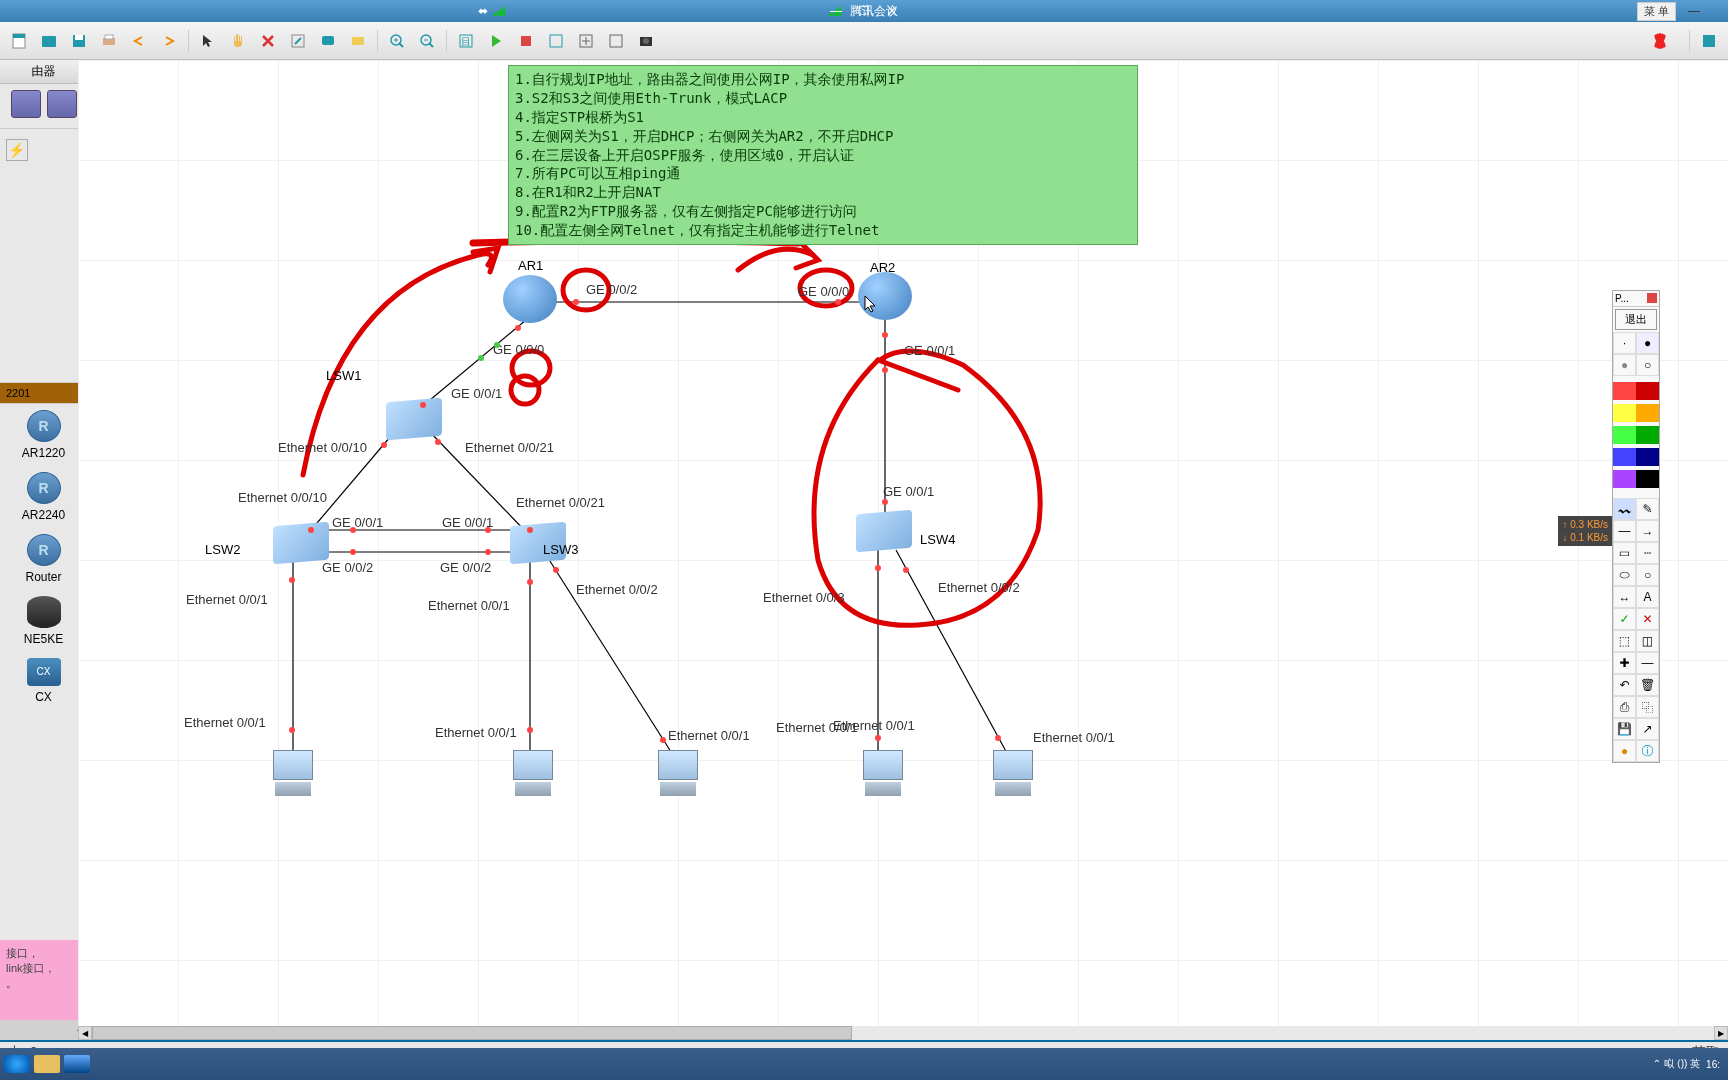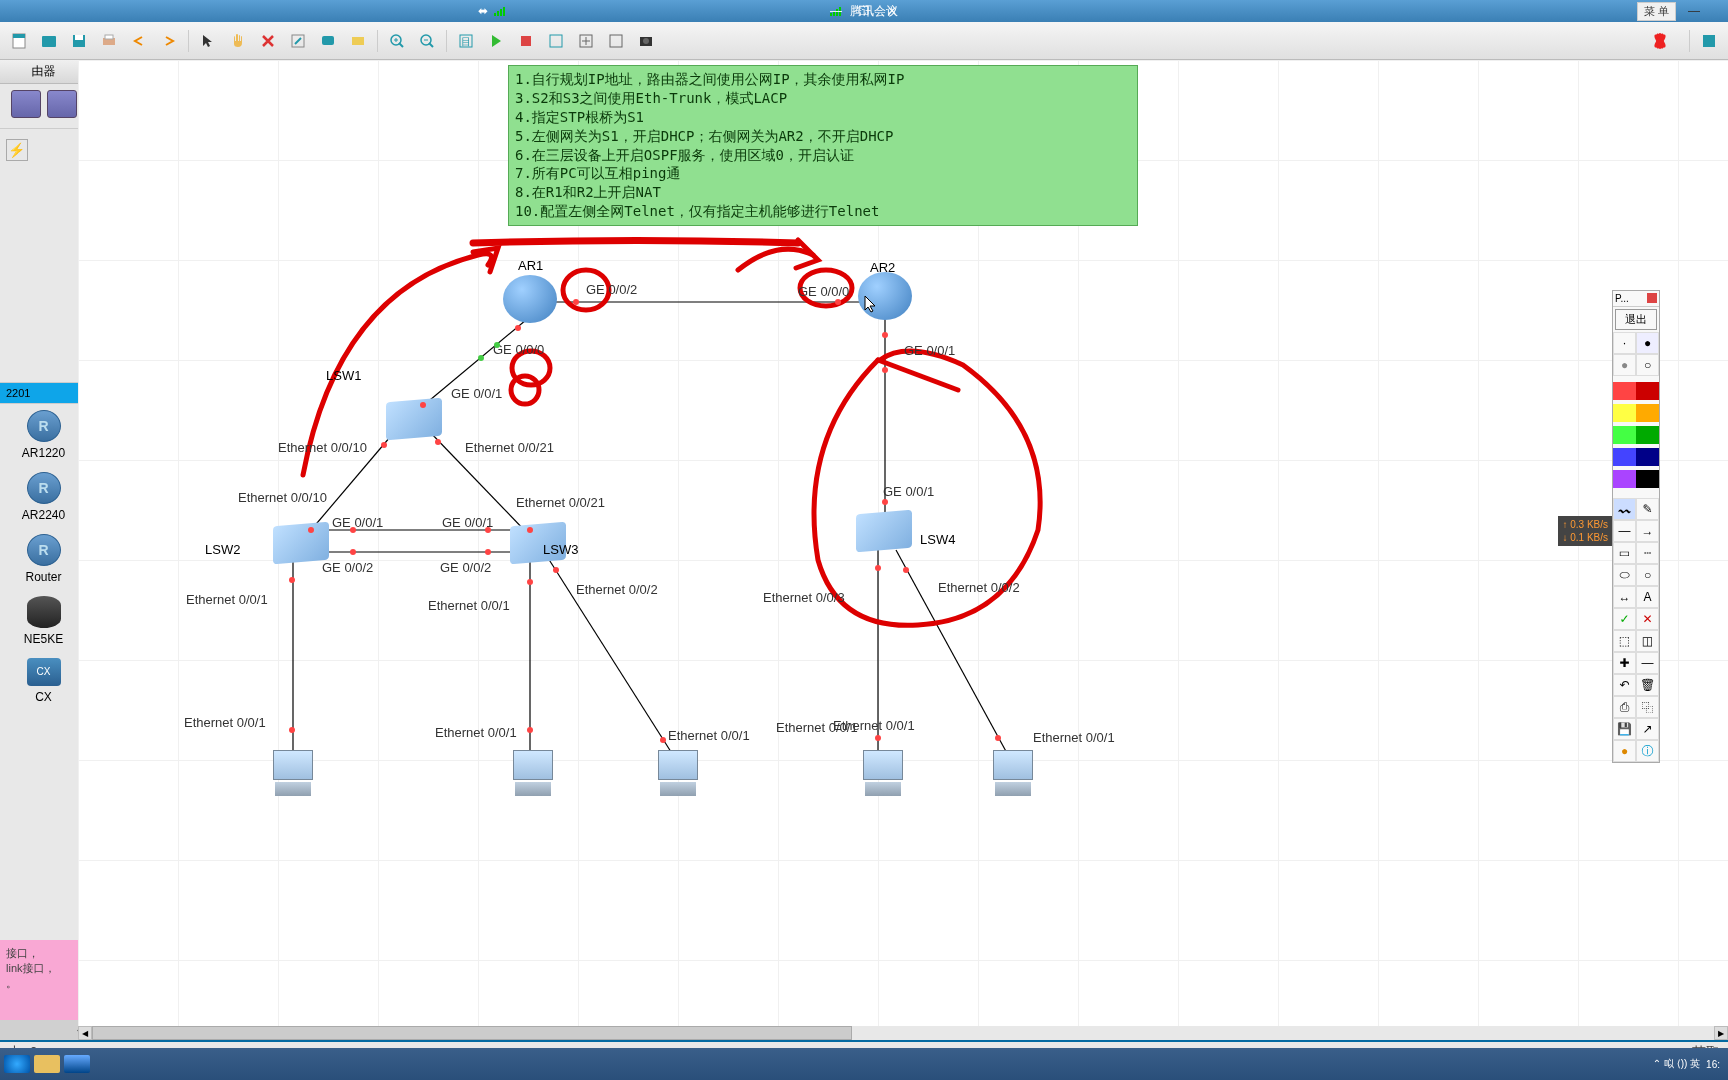--- a/index.html
+++ b/index.html
@@ -23,21 +23,21 @@
     .tool-sep { width: 1px; height: 22px; background: #ccc; margin: 0 2px; }
     .huawei-logo { margin-left: auto; width: 40px; height: 26px; color: #c00; font-weight: bold; font-size: 14px; display: flex; align-items: center; }
     
     
     .left-panel { position: absolute; left: 0; top: 60px; width: 88px; bottom: 40px; background: #e8e8e8; border-right: 1px solid #c0c0c0; display: flex; flex-direction: column; }
     .panel-tab { background: linear-gradient(#f0f0f0,#d8d8d8); height: 24px; display: flex; align-items: center; justify-content: center; font-size: 12px; border-bottom: 1px solid #bbb; }
     .device-icons { display: flex; gap: 6px; padding: 6px; justify-content: center; }
     .dev-icon-sm { width: 30px; height: 28px; background: linear-gradient(#88c, #66a); border: 1px solid #546; border-radius: 3px; }
     .panel-divider { height: 1px; background: #ccc; margin: 4px 0; }
     .light-icon { width: 22px; height: 22px; margin: 6px; border: 1px solid #aaa; display: flex; align-items: center; justify-content: center; font-size: 14px; }
-    .category-label { padding: 4px 6px; font-size: 11px; background: #0ea5e9; border-top: 1px solid #ccc; border-bottom: 1px solid #ccc; }
+    .category-label { padding: 4px 6px; font-size: 11px; background: #a16207; border-top: 1px solid #ccc; border-bottom: 1px solid #ccc; }
     .device-list { flex: 1; overflow-y: auto; }
     .device-item { text-align: center; padding: 6px 0; cursor: pointer; }
     .router-icon { width: 34px; height: 32px; margin: 0 auto 4px; background: linear-gradient(#6a9fd0, #3a6fa0); border-radius: 50%; position: relative; border: 1px solid #2a5f90; }
     .router-icon::after { content: 'R'; position: absolute; top: 50%; left: 50%; transform: translate(-50%,-50%); color: #bde; font-size: 14px; font-weight: bold; }
     .ne-icon { width: 34px; height: 32px; margin: 0 auto 4px; background: linear-gradient(#555, #222); border-radius: 50% / 30%; }
     .cx-icon { width: 34px; height: 28px; margin: 0 auto 4px; background: linear-gradient(#4a8fc0, #2a5f90); border-radius: 4px; display: flex; align-items: center; justify-content: center; color: #fff; font-size: 10px; }
     .desc-area { padding: 6px; font-size: 11px; color: #444; background: #f9a8d4; min-height: 80px; }
     .collapse-bar { height: 20px; background: #d0d0d0; display: flex; align-items: center; justify-content: flex-end; padding: 0 6px; }
     
     
@@ -327,20 +327,21 @@
     </svg>
 
     <div class="req-box">
       <div>1.自行规划IP地址，路由器之间使用公网IP，其余使用私网IP</div>
       <div>3.S2和S3之间使用Eth-Trunk，模式LACP</div>
       <div>4.指定STP根桥为S1</div>
       <div>5.左侧网关为S1，开启DHCP；右侧网关为AR2，不开启DHCP</div>
       <div>6.在三层设备上开启OSPF服务，使用区域0，开启认证</div>
       <div>7.所有PC可以互相ping通</div>
       <div>8.在R1和R2上开启NAT</div>
+      <div>9.配置R2为FTP服务器，仅有左侧指定PC能够进行访问</div>
       <div>10.配置左侧全网Telnet，仅有指定主机能够进行Telnet</div>
     </div>
 
     <div class="node" style="left:425px;top:215px">
         <div class="router-dev"></div>
       </div>
     <div class="node-label" style="left:440px;top:198px">AR1</div>
 
     <div class="node" style="left:780px;top:212px">
         <div class="router-dev"></div>

